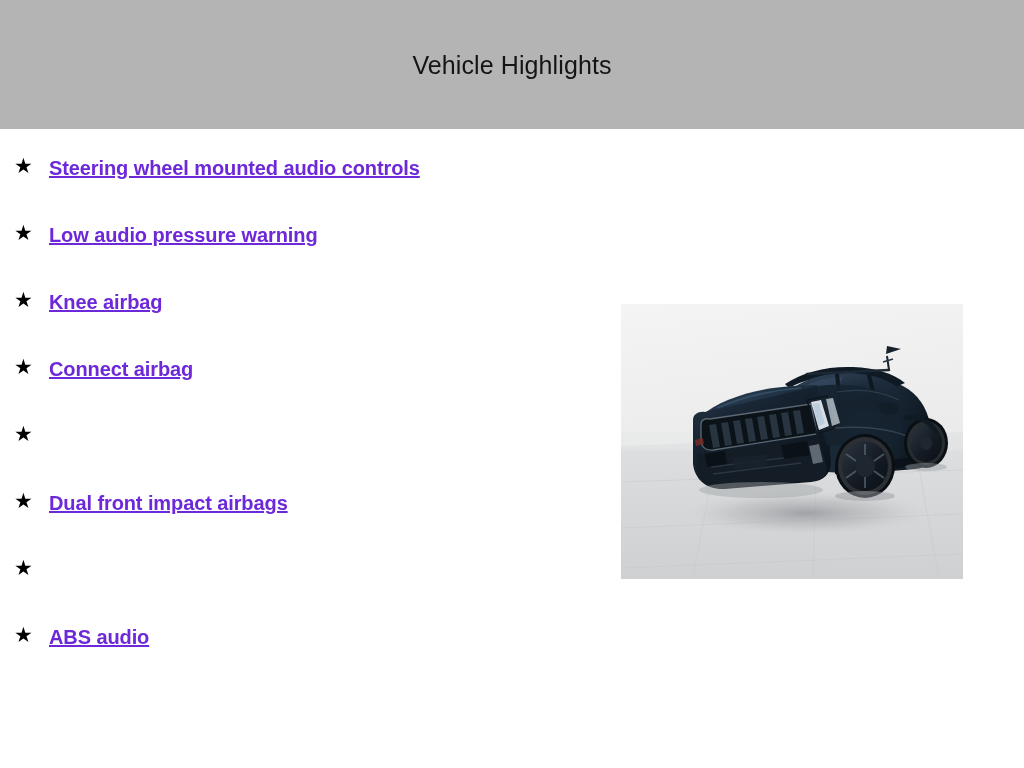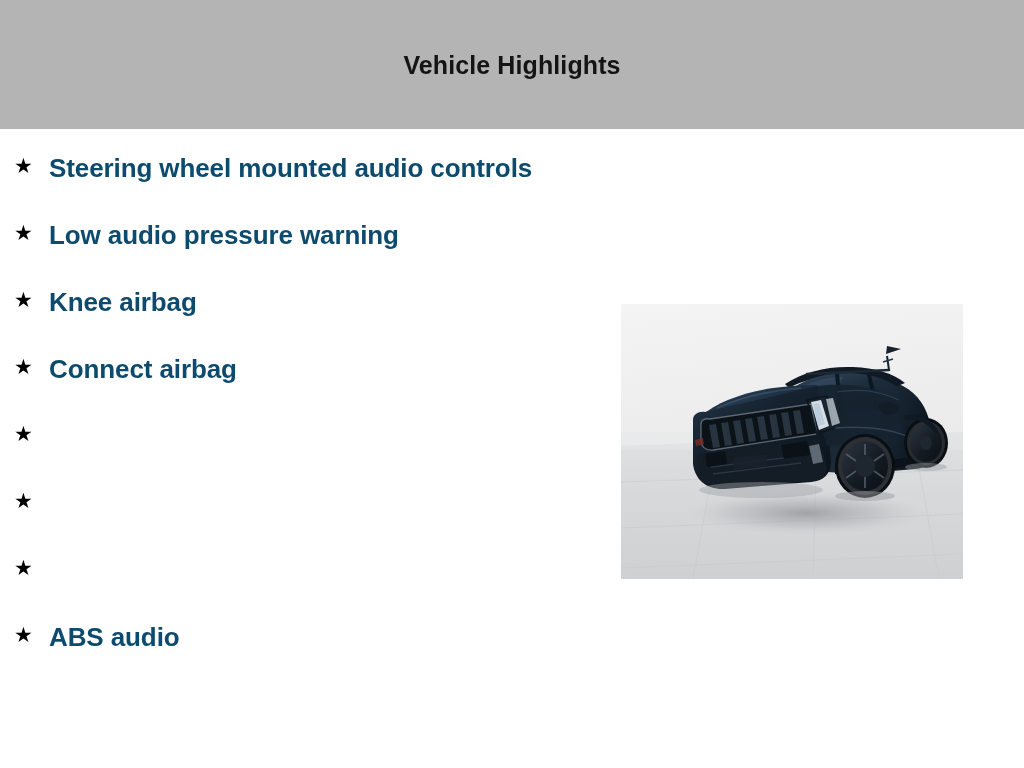--- a/index.html
+++ b/index.html
@@ -31,21 +31,21 @@
     width: 1024px;
     height: 129px;
     background: #b4b4b4;
     display: flex;
     align-items: center;
     justify-content: center;
     box-sizing: border-box;
   }
   #page-title {
     font-size: 25px;
-    font-weight: bold;
+    font-weight: normal;
     color: #141414;
     letter-spacing: 0.1px;
     line-height: 1;
     text-align: center;
     margin: 16px;
     padding: 0;
     position: relative;
     top: 1px;
   }
 
@@ -72,28 +72,29 @@
     font-size: 21px;
     line-height: 41px;
     color: #000000;
     text-align: left;
     font-family: "DejaVu Sans", sans-serif;
     position: relative;
     top: -2px;
   }
   .highlight-text {
     flex: 1 1 auto;
-    font-size: 26px;
+    font-size: 20px;
     font-weight: bold;
-    color: #0c4a6e;
+    color: #6d28d9;
     line-height: 41px;
     letter-spacing: -0.1px;
     max-width: 510px;
     padding-left: 13px;
     box-sizing: border-box;
+    text-decoration: underline;
   }
 
   
   .highlight-item.first { margin-top: 19px; }
 
   
   #vehicle-photo {
     position: absolute;
     left: 621px;
     top: 304px;
@@ -128,20 +129,21 @@
     </li>
     <li class="highlight-item">
       <span class="bullet-star">★</span>
       <span class="highlight-text">Connect airbag</span>
     </li>
     <li class="highlight-item">
       <span class="bullet-star">★</span>
     </li>
     <li class="highlight-item">
       <span class="bullet-star">★</span>
+      <span class="highlight-text">Dual front impact airbags</span>
     </li>
     <li class="highlight-item">
       <span class="bullet-star">★</span>
     </li>
     <li class="highlight-item">
       <span class="bullet-star">★</span>
       <span class="highlight-text">ABS audio</span>
     </li>
   </ul>
 

